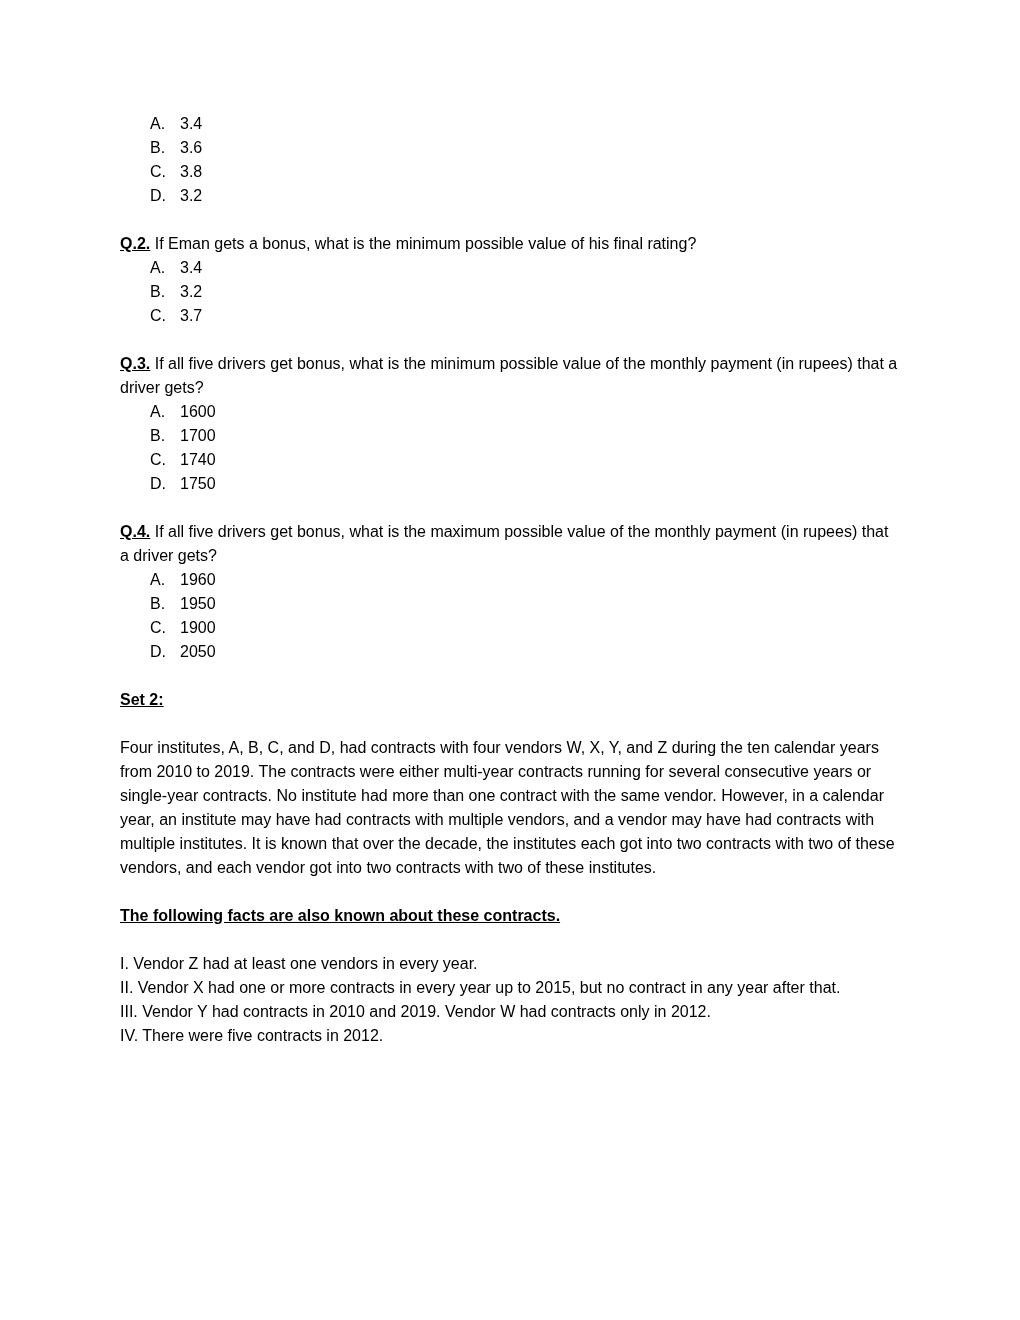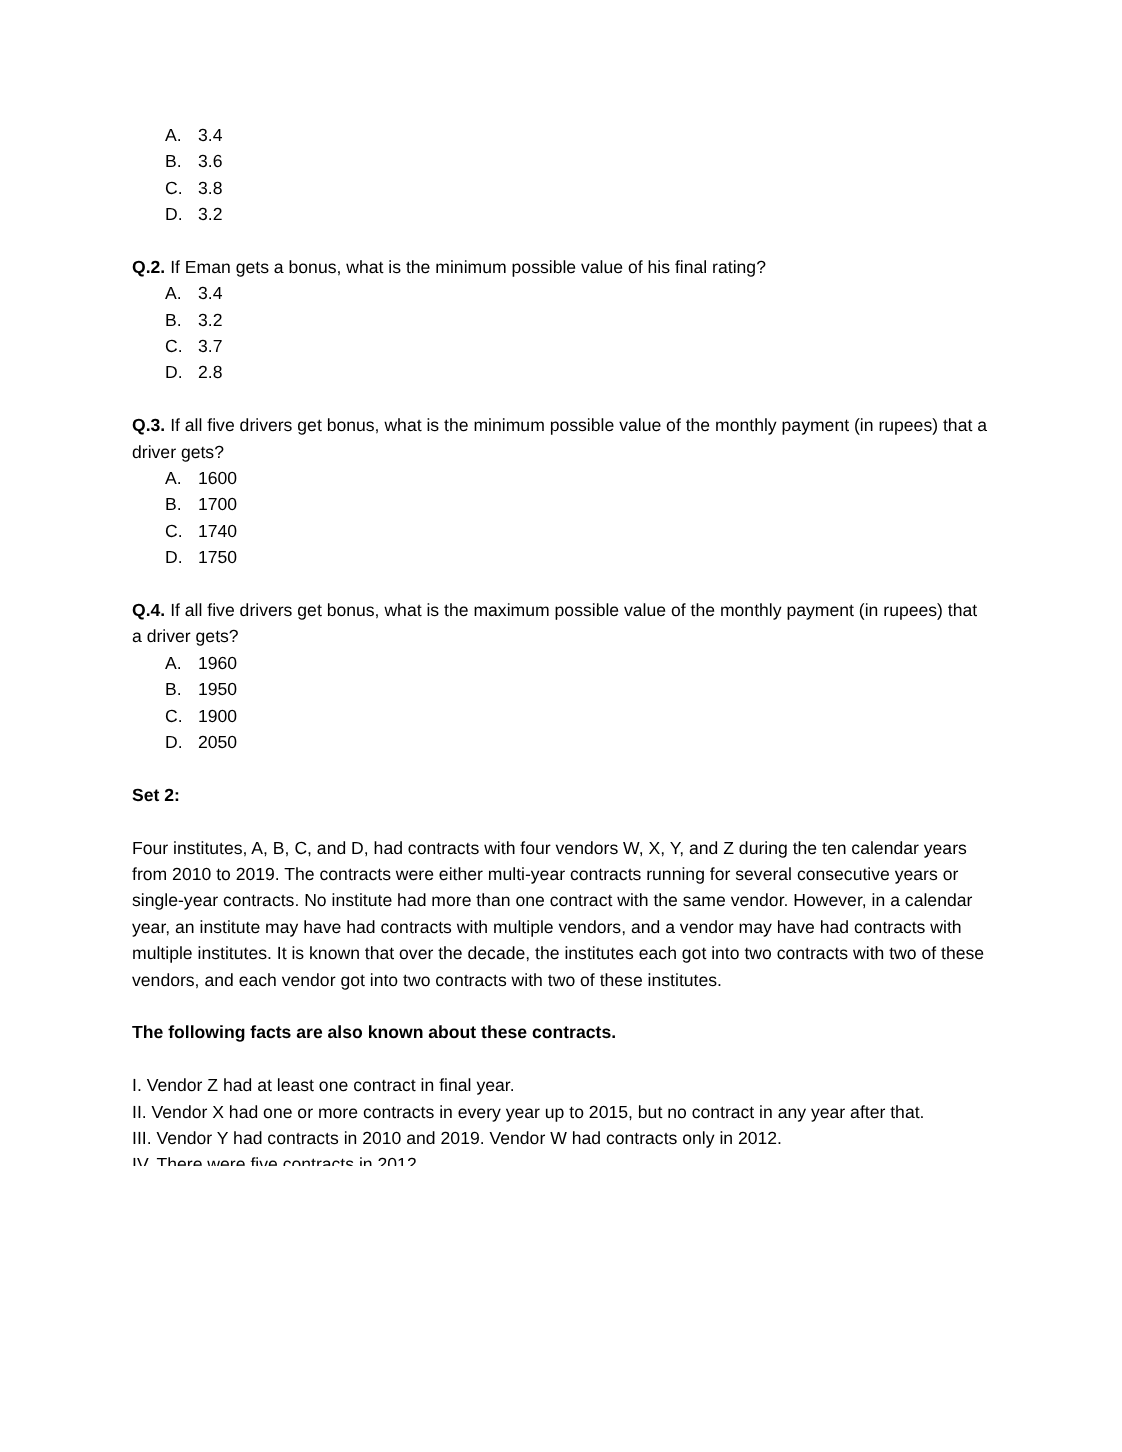--- a/index.html
+++ b/index.html
@@ -18,20 +18,21 @@
     font-size: 16px;
     line-height: 24px;
     color: #000000;
     overflow: hidden;
   }
   .block {
     margin: 0 0 24px 0;
   }
   .b {
     font-weight: 700;
+    text-decoration: underline;
   }
   .options {
     padding-left: 30px;
   }
   .option-row {
     white-space: nowrap;
   }
   .option-letter {
     display: inline-block;
     width: 30px;
@@ -74,23 +75,20 @@
     <div class="options">
       <div class="option-row">
         <span class="option-letter">A.</span><span>3.4</span>
       </div>
       <div class="option-row">
         <span class="option-letter">B.</span><span>3.2</span>
       </div>
       <div class="option-row">
         <span class="option-letter">C.</span><span>3.7</span>
       </div>
-      <div class="option-row">
-        <span class="option-letter">D.</span><span>2.8</span>
-      </div>
     </div>
   </div>
 
   <div class="block">
     <p class="q-text-wrap">
       <span class="b">Q.3.</span>
       <span>If all five drivers get bonus, what is the minimum possible value of the monthly payment (in rupees) that a driver gets?</span>
     </p>
     <div class="options">
       <div class="option-row">
@@ -129,19 +127,19 @@
     </div>
   </div>
 
   <div class="block b set-heading">Set 2:</div>
 
   <div class="block">Four institutes, A, B, C, and D, had contracts with four vendors W, X, Y, and Z during the ten calendar years from 2010 to 2019. The contracts were either multi-year contracts running for several consecutive years or single-year contracts. No institute had more than one contract with the same vendor. However, in a calendar year, an institute may have had contracts with multiple vendors, and a vendor may have had contracts with multiple institutes. It is known that over the decade, the institutes each got into two contracts with two of these vendors, and each vendor got into two contracts with two of these institutes.</div>
 
   <div class="block b">The following facts are also known about these contracts.</div>
 
   <div class="block">
-    <div class="fact-line">I. Vendor Z had at least one contract in final year.</div>
+    <div class="fact-line">I. Vendor Z had at least one vendors in every year.</div>
     <div class="fact-line">II. Vendor X had one or more contracts in every year up to 2015, but no contract in any year after that.</div>
     <div class="fact-line">III. Vendor Y had contracts in 2010 and 2019. Vendor W had contracts only in 2012.</div>
     <div class="fact-line">IV. There were five contracts in 2012.</div>
   </div>
 
 </div>
 
 </body></html>

